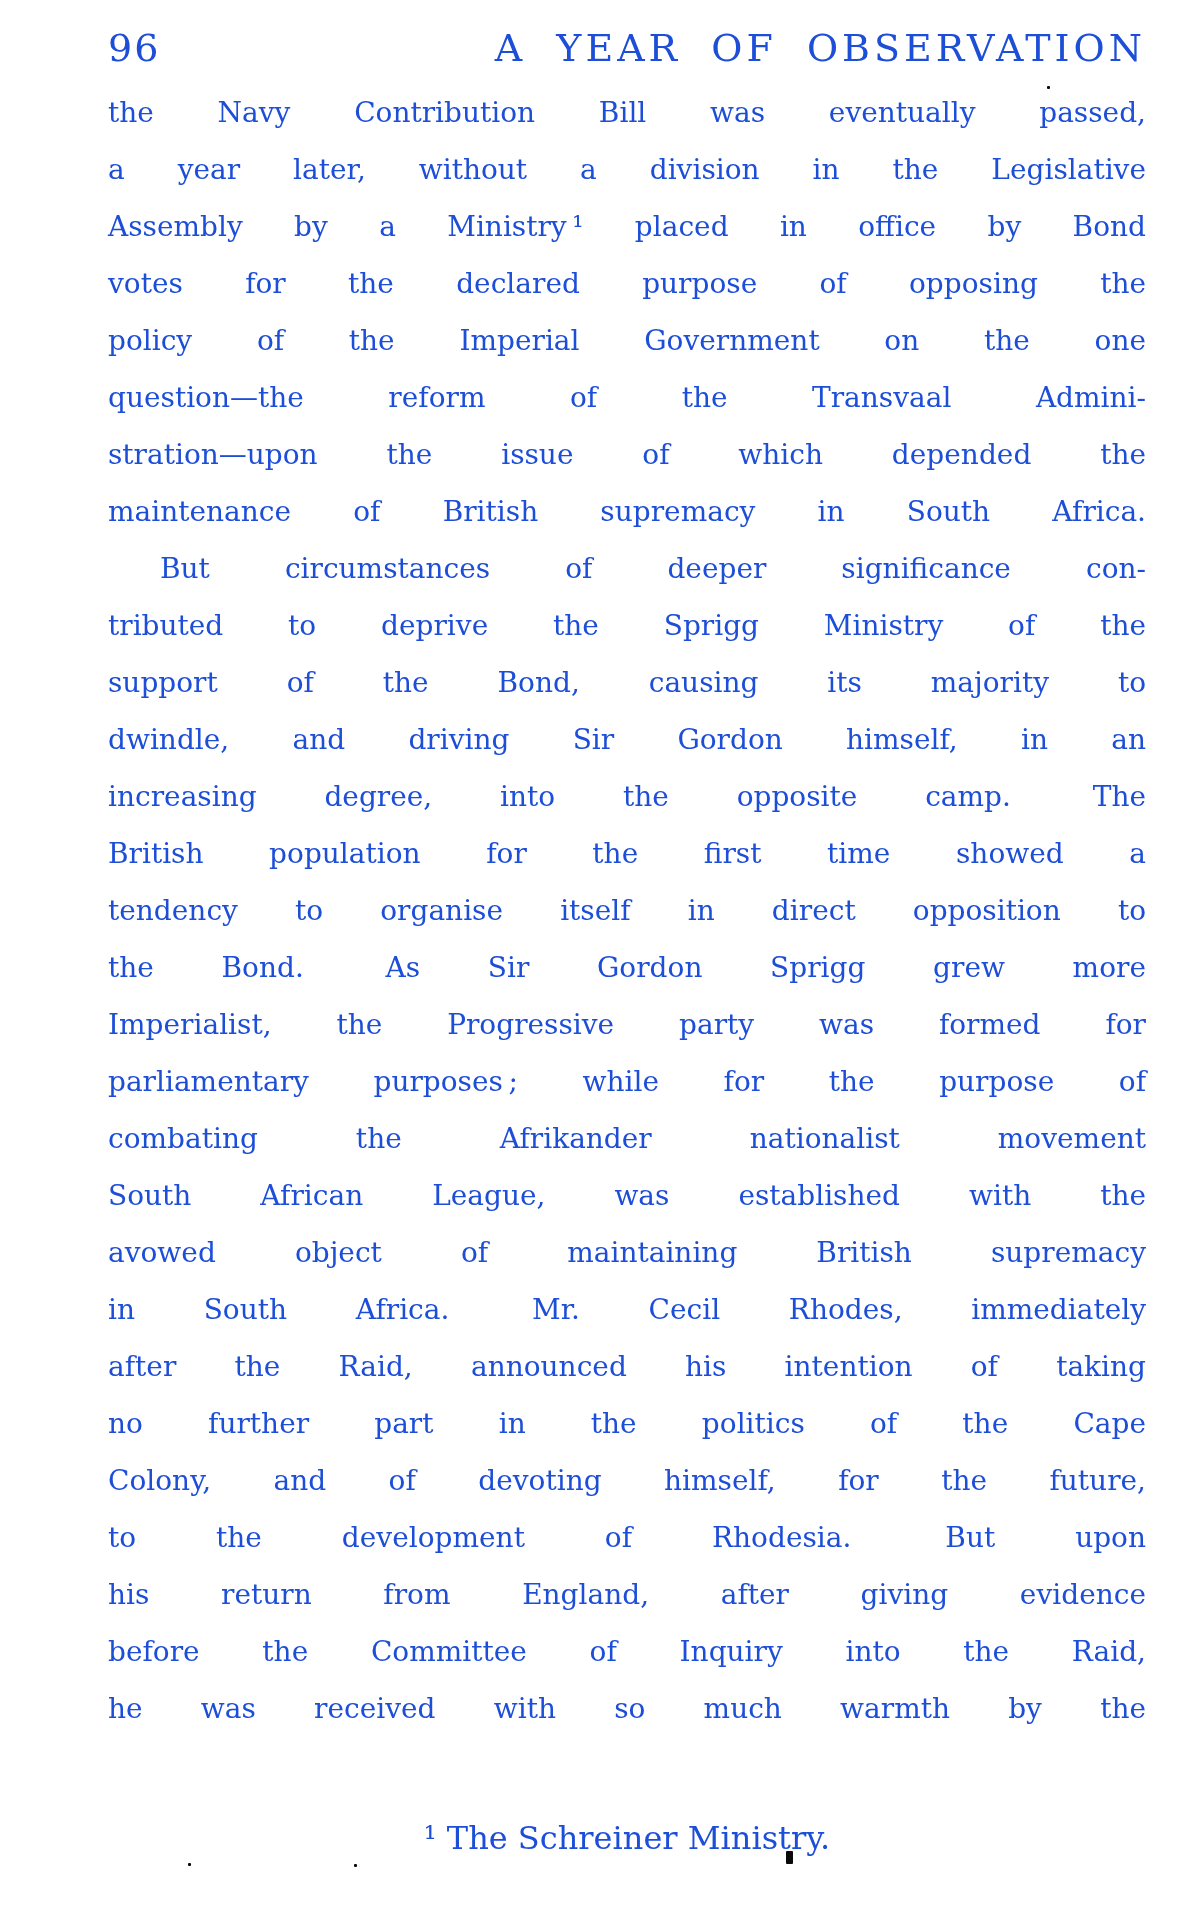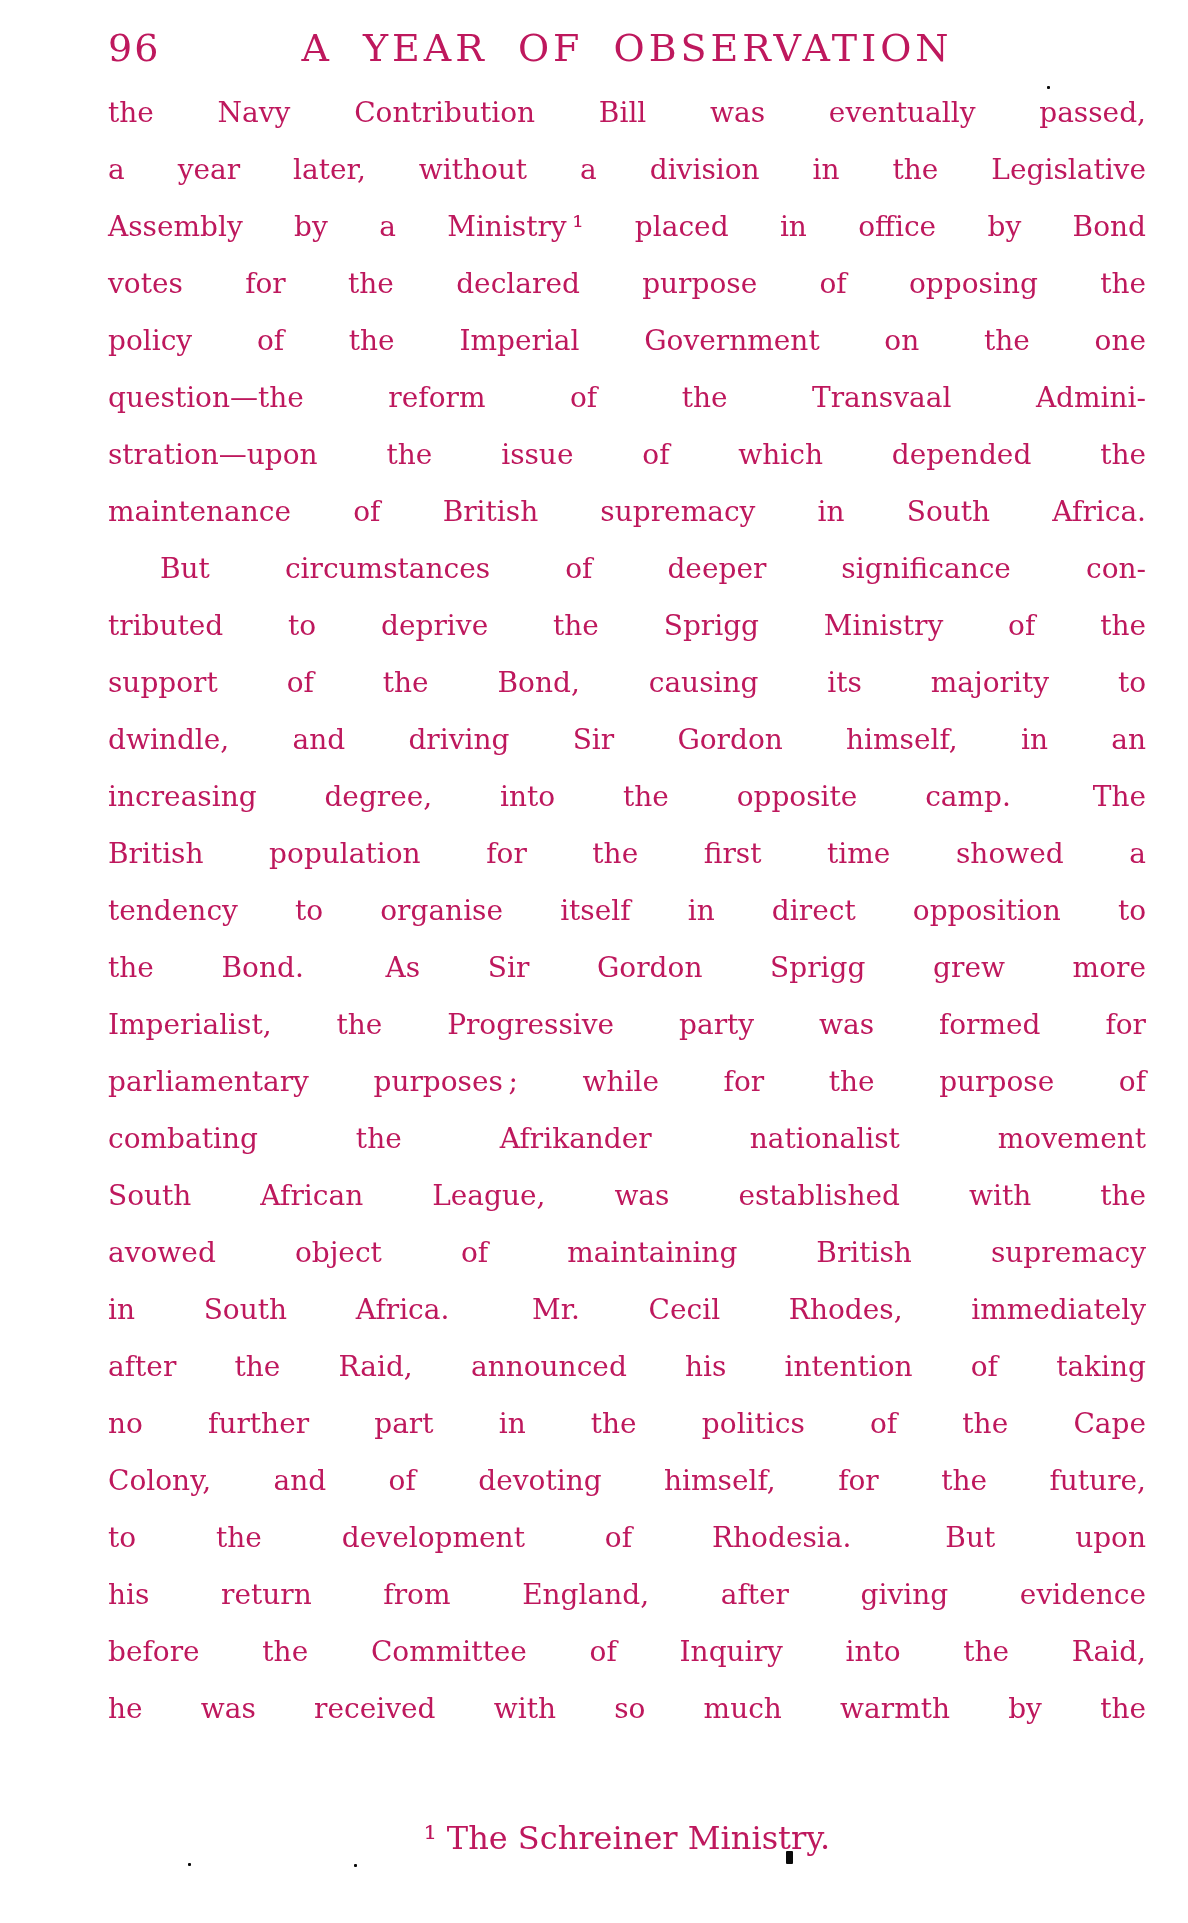--- a/index.html
+++ b/index.html
@@ -1,33 +1,33 @@
 <!DOCTYPE html>
 <html><head>
 <meta charset="utf-8">
 <style>
   html,body{margin:0;padding:0;background:#ffffff;}
   .page{
     position:relative;
     width:1188px;height:1923px;
     background:#ffffff;
     font-family:"DejaVu Serif","Liberation Serif",serif;
-    color:#be185d;
+    color:#1d4ed8;
     overflow:hidden;
   }
   .running-head{
     position:absolute;top:24px;left:108px;width:1038px;height:48px;
     font-size:38px;line-height:48px;
   }
   .page-number{
     position:absolute;left:0;top:0;
     letter-spacing:2px;
   }
   .running-title{
-    display:block;text-align:center;
+    display:block;text-align:right;
     letter-spacing:4px;word-spacing:14px;
   }
   .body-text{
     position:absolute;top:84px;left:108px;width:1038px;
     font-size:28px;
   }
   .line{
     height:57px;line-height:57px;
     text-align:justify;
     text-align-last:justify;

